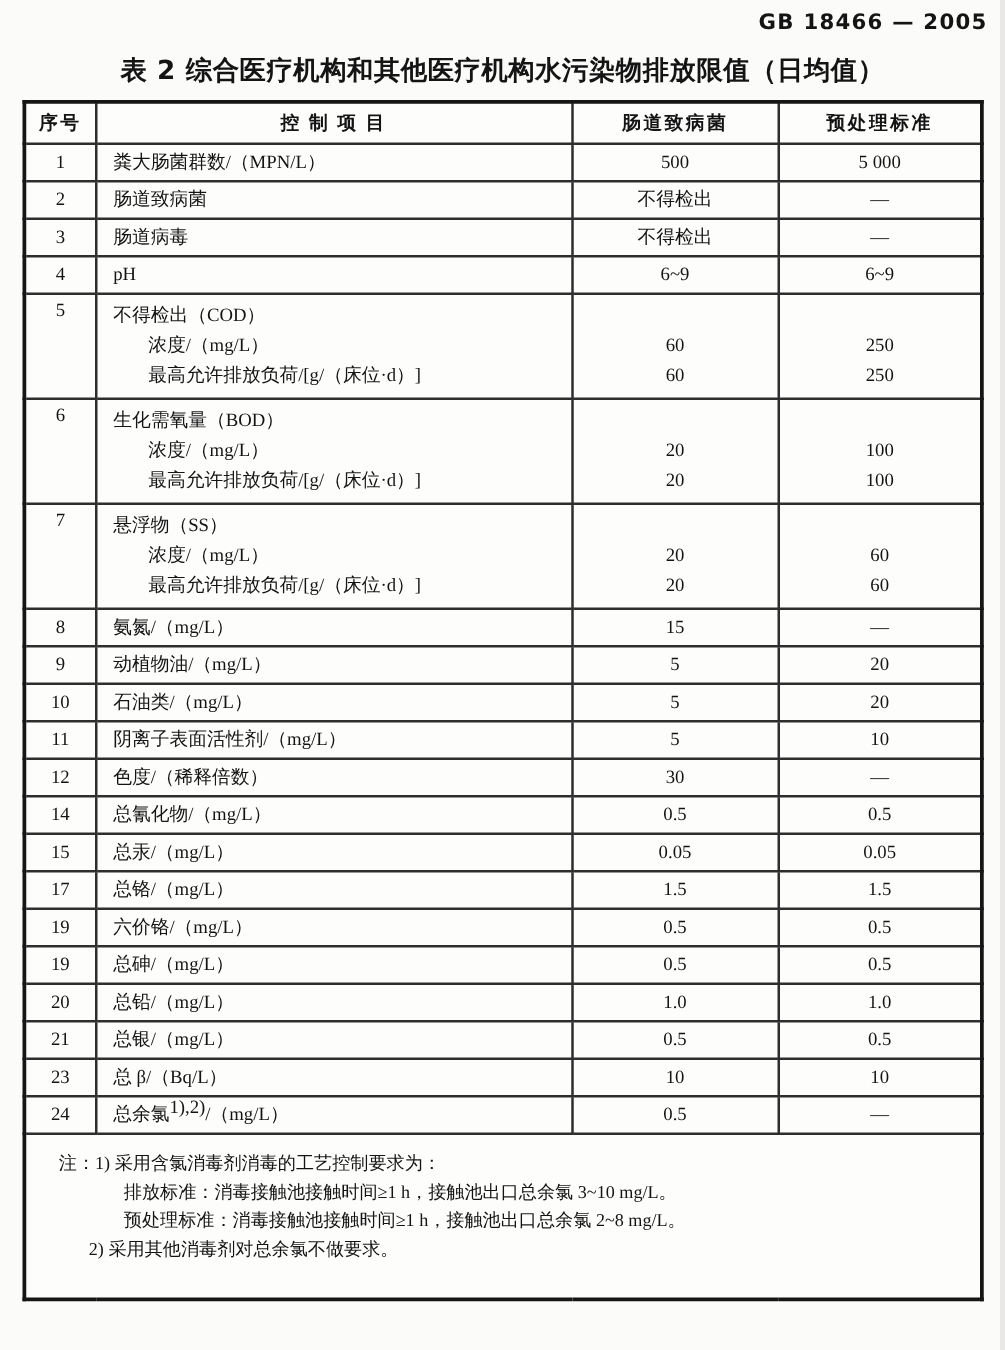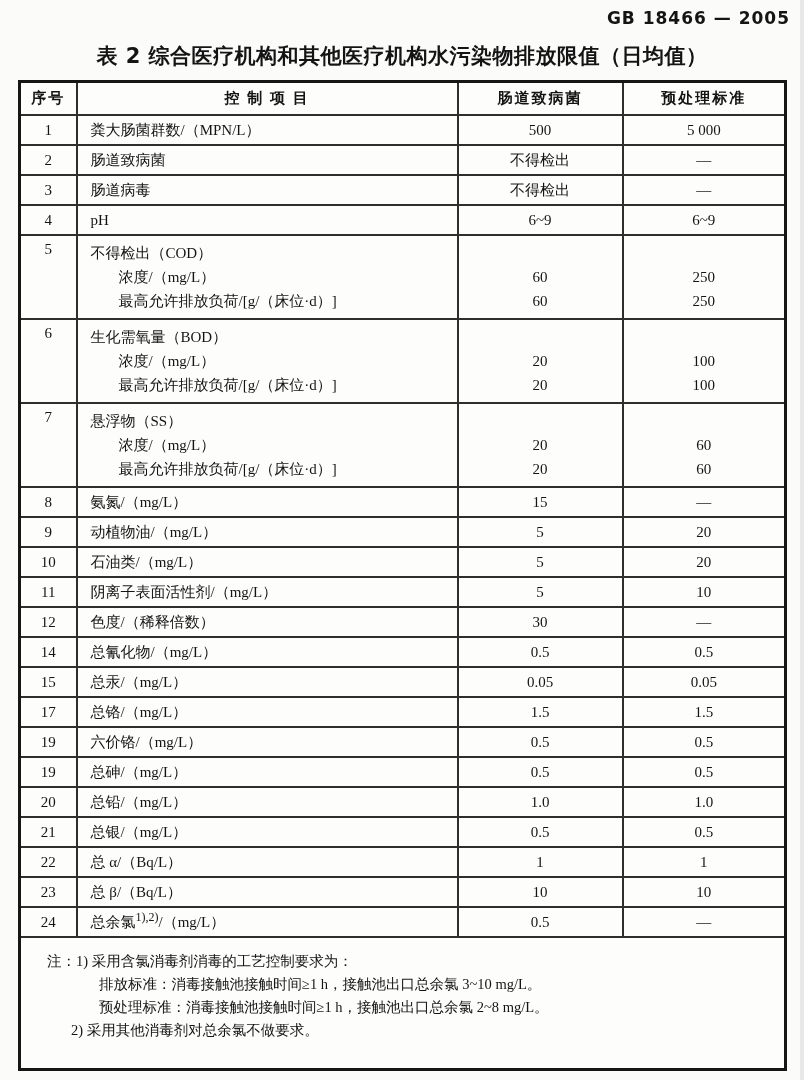--- a/index.html
+++ b/index.html
@@ -48,21 +48,21 @@
   .c-no{text-align:center;}
   .c-item{text-align:left;padding-left:13px;}
   .c-val{text-align:center;}
   tr.multi td{
     height:auto;
     vertical-align:top;
     padding-top:5px;padding-bottom:5px;
   }
   .line{line-height:24px;min-height:24px;}
   .line.sub{padding-left:28px;}
-  sup{font-size:12px;line-height:0;}
+  sup{font-size:15px;line-height:0;}
   #note-cell{
     height:110px;
     vertical-align:top;
     padding:12px 18px 8px 26px;
     font-size:14.5px;
   }
   .note-line{line-height:23px;min-height:23px;}
   .indent-0{padding-left:0;}
   .indent-1{padding-left:24px;}
   .indent-2{padding-left:52px;}
@@ -334,32 +334,20 @@
           <div class="line">总银/（mg/L）</div>
         </td>
         <td class="c-val">
           <div class="line">0.5</div>
         </td>
         <td class="c-val">
           <div class="line">0.5</div>
         </td>
       </tr>
       <tr>
-        <td class="c-no">22</td>
-        <td class="c-item">
-          <div class="line">总 α/（Bq/L）</div>
-        </td>
-        <td class="c-val">
-          <div class="line">1</div>
-        </td>
-        <td class="c-val">
-          <div class="line">1</div>
-        </td>
-      </tr>
-      <tr>
         <td class="c-no">23</td>
         <td class="c-item">
           <div class="line">总 β/（Bq/L）</div>
         </td>
         <td class="c-val">
           <div class="line">10</div>
         </td>
         <td class="c-val">
           <div class="line">10</div>
         </td>

